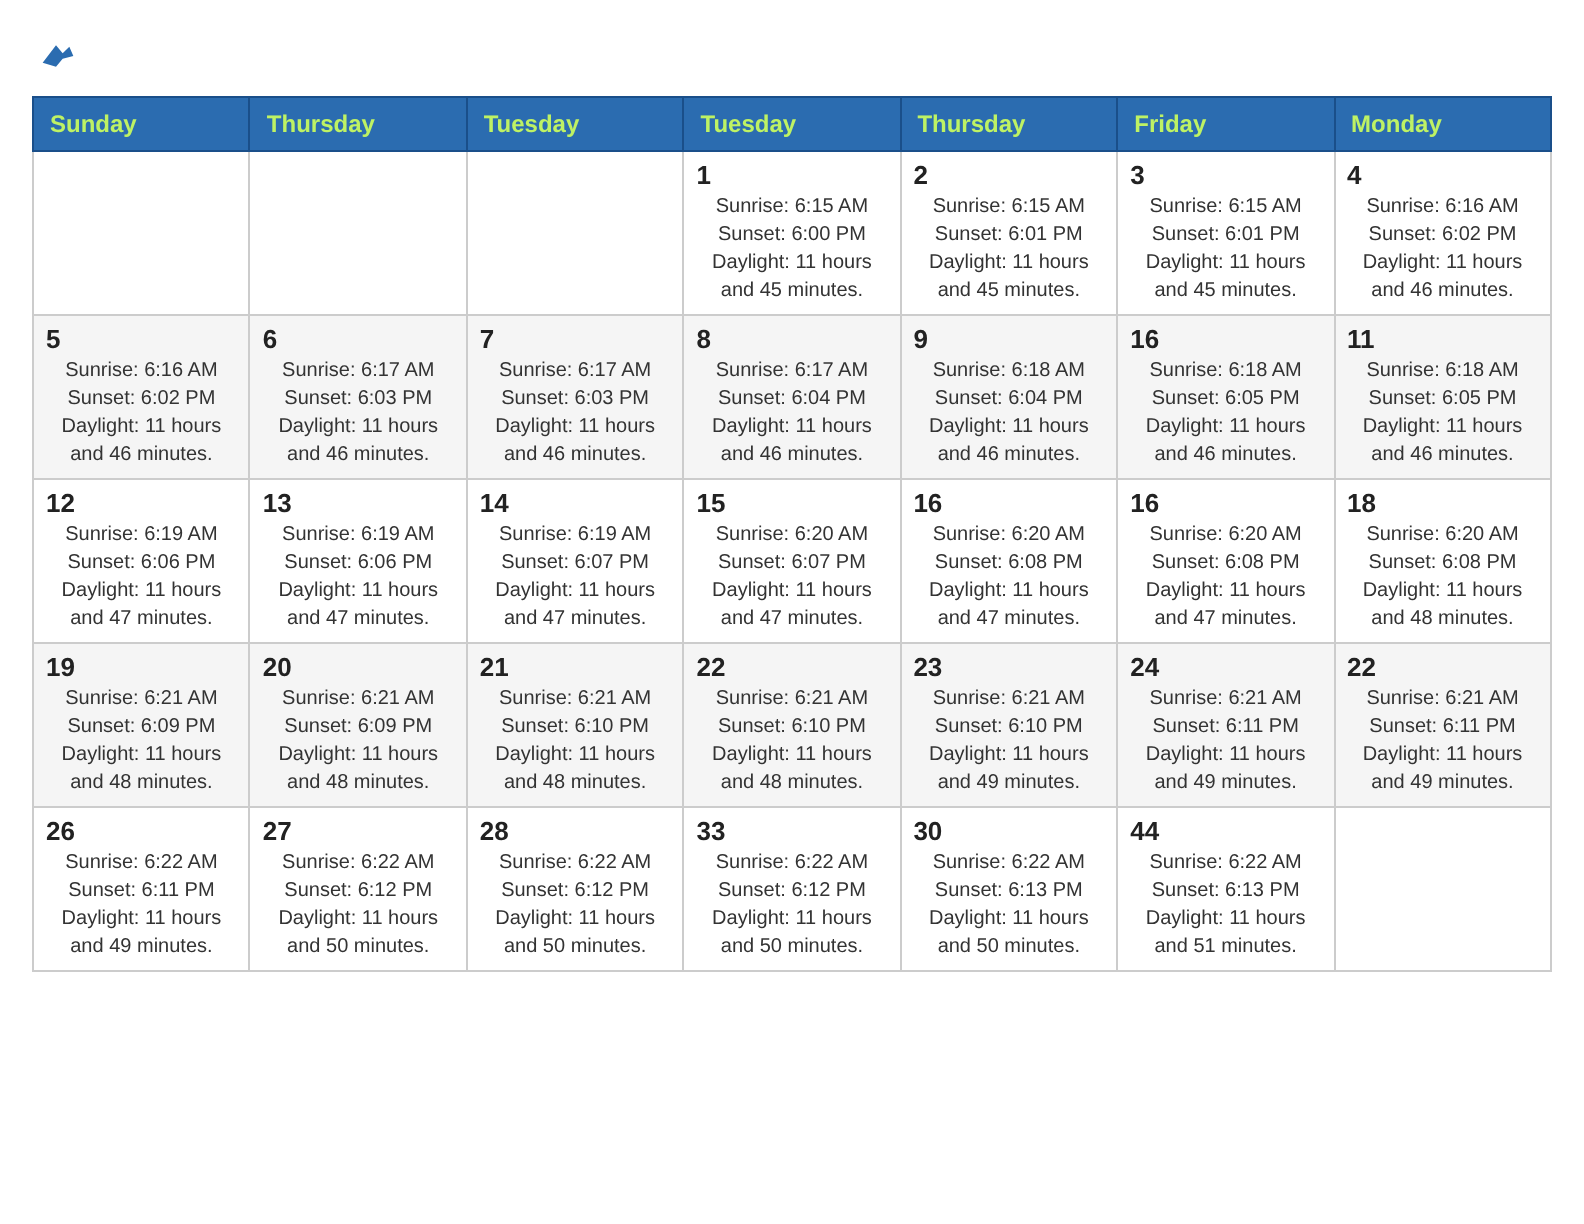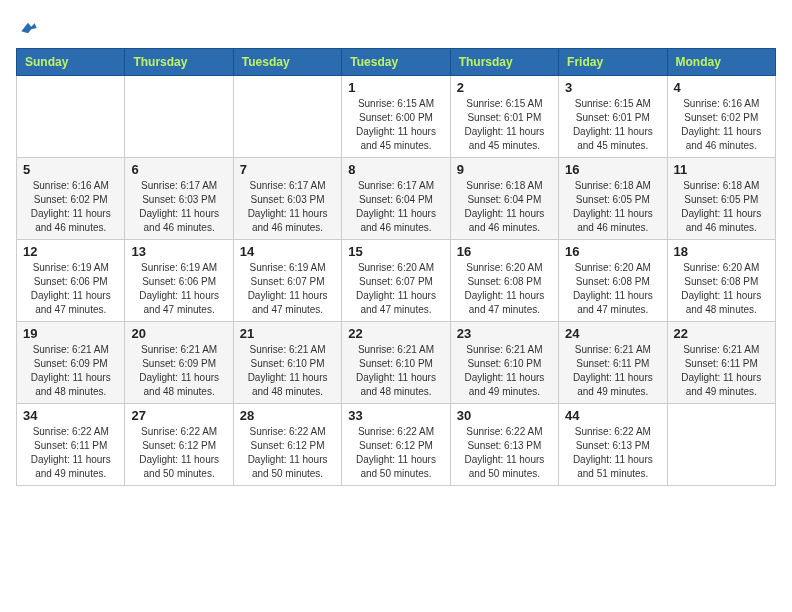--- a/index.html
+++ b/index.html
@@ -306,21 +306,21 @@
         <td>
           <span class="day-num">22</span>
           <div class="day-info" style="white-space: pre-line;">Sunrise: 6:21 AM
 Sunset: 6:11 PM
 Daylight: 11 hours
 and 49 minutes.</div>
         </td>
       </tr>
       <tr>
         <td>
-          <span class="day-num">34</span>
+          <span class="day-num">26</span>
           <div class="day-info" style="white-space: pre-line;">Sunrise: 6:22 AM
 Sunset: 6:11 PM
 Daylight: 11 hours
 and 49 minutes.</div>
         </td>
         <td>
           <span class="day-num">27</span>
           <div class="day-info" style="white-space: pre-line;">Sunrise: 6:22 AM
 Sunset: 6:12 PM
 Daylight: 11 hours

